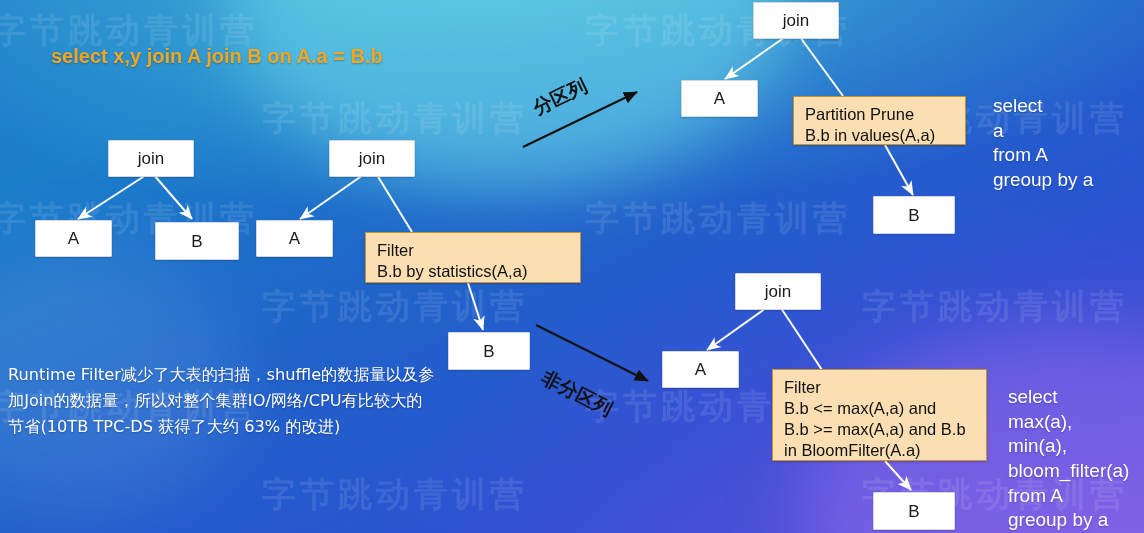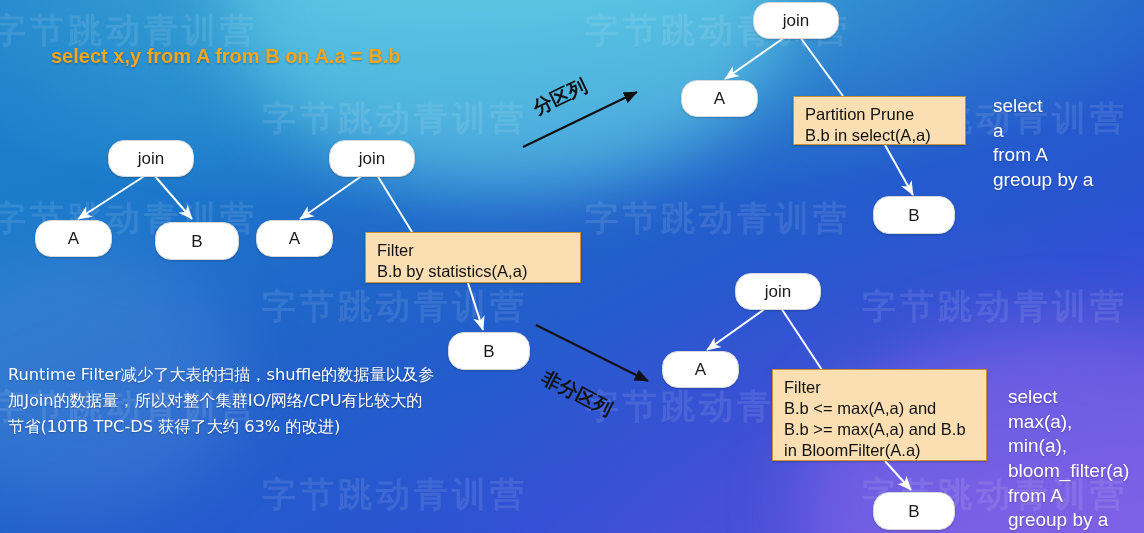--- a/index.html
+++ b/index.html
@@ -26,21 +26,21 @@
     pointer-events:none;user-select:none;
   }
   .wm-corner{
     position:absolute;right:12px;bottom:6px;
     color:rgba(255,255,255,0.55);font-size:17px;letter-spacing:1px;
     font-family:"DejaVu Sans",sans-serif;white-space:nowrap;
   }
 
   .node{
     position:absolute;background:#ffffff;border:1px solid #d5d9de;
-    border-radius:16px;box-shadow:0 1px 2px rgba(0,0,0,0.18);
+    border-radius:1px;box-shadow:0 1px 2px rgba(0,0,0,0.18);
     display:flex;align-items:center;justify-content:center;
     color:#1a1a1a;font-size:17px;line-height:1;
   }
   .opbox{
     position:absolute;background:#fbdfb3;border:1px solid #c9922f;
     box-shadow:0 1px 2px rgba(0,0,0,0.22);
     color:#111;font-size:16.5px;line-height:1.28;
     padding:7px 10px 8px 11px;white-space:pre-line;
     box-sizing:border-box;
   }
@@ -118,21 +118,21 @@
       <path d="M781,308 L822,370"></path>
       <path d="M885,461 L911,490" marker-end="url(#ah-white)"></path>
     </g>
 
     <g stroke="#101010" stroke-width="2" fill="none">
       <path d="M523,147 L637,92" marker-end="url(#ah-dark)"></path>
       <path d="M536,325 L648,381" marker-end="url(#ah-dark)"></path>
     </g>
   </svg>
 
-  <div class="title">select x,y from A from B on A.a = B.b</div>
+  <div class="title">select x,y join A join B on A.a = B.b</div>
 
   <div class="node" style="left:108px;top:140px;width:84px;height:35px;">
     <span>join</span>
   </div>
   <div class="node" style="left:35px;top:220px;width:75px;height:35px;">
     <span>A</span>
   </div>
   <div class="node" style="left:155px;top:222px;width:82px;height:36px;">
     <span>B</span>
   </div>
@@ -149,21 +149,21 @@
     <span>B</span>
   </div>
 
   <div class="node" style="left:753px;top:2px;width:84px;height:35px;">
     <span>join</span>
   </div>
   <div class="node" style="left:681px;top:80px;width:75px;height:35px;">
     <span>A</span>
   </div>
   <div class="opbox" style="left:793px;top:96px;width:173px;height:49px;">Partition Prune
-B.b in select(A,a)</div>
+B.b in values(A,a)</div>
   <div class="node" style="left:873px;top:196px;width:80px;height:36px;">
     <span>B</span>
   </div>
   <div class="sqlblk" style="left:993px;top:94px;width:150px;">select
 a
 from A
 greoup by a</div>
 
   <div class="node" style="left:735px;top:273px;width:84px;height:35px;">
     <span>join</span>

